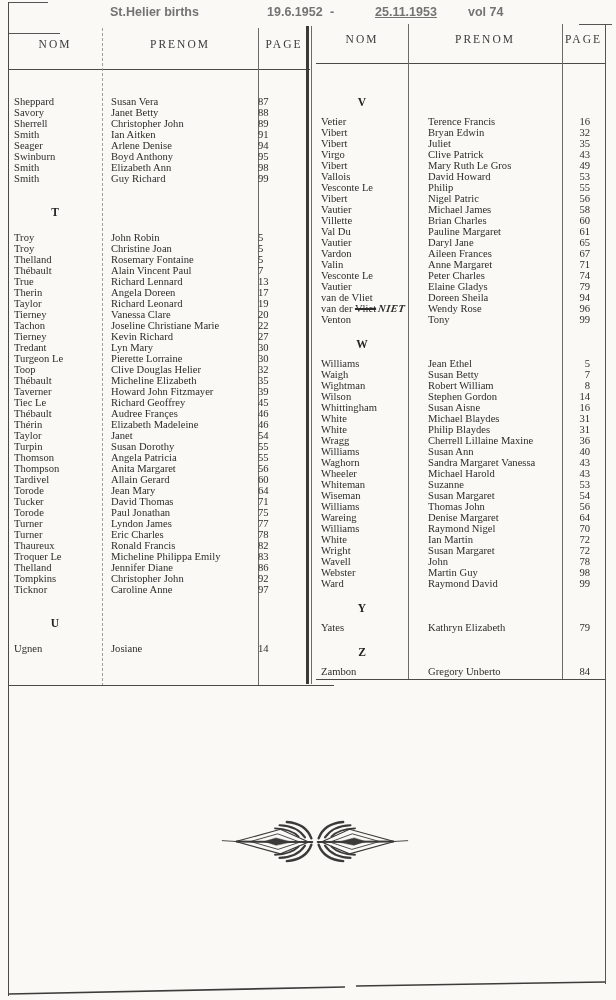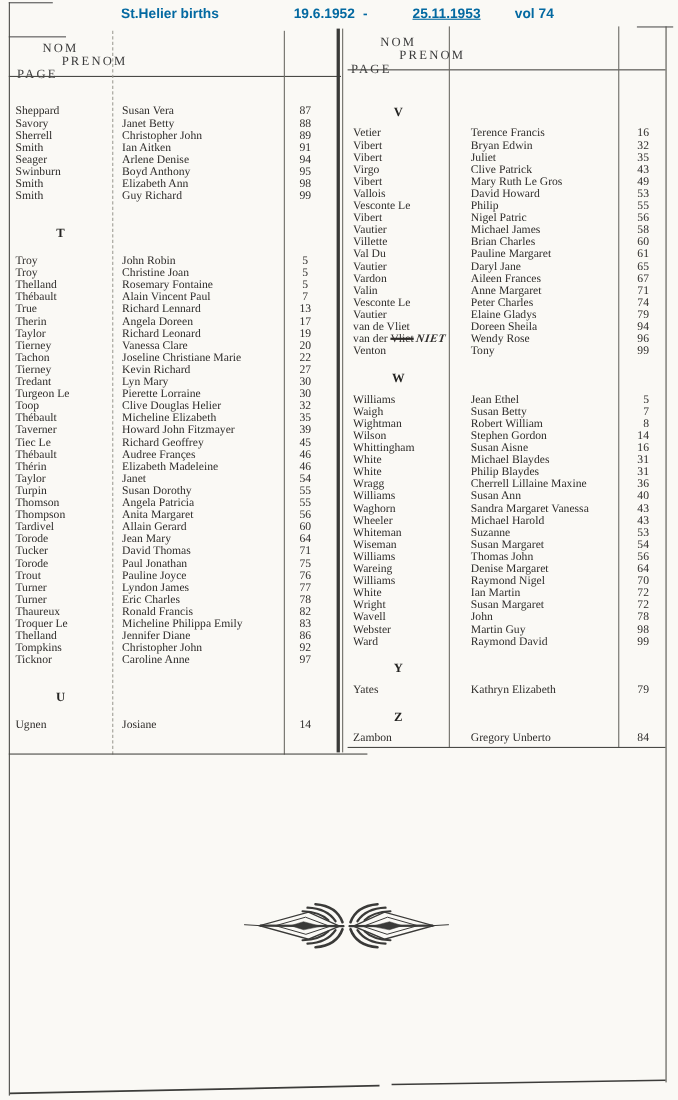--- a/index.html
+++ b/index.html
@@ -2,24 +2,24 @@
 <html><head>
 <meta charset="utf-8">
 <style>
   html,body{margin:0;padding:0;background:#faf9f5;}
   .page{
     position:relative;width:616px;height:1000px;background:#faf9f5;
     font-family:"Liberation Serif","DejaVu Serif",serif;color:#2f2d2b;overflow:hidden;
   }
   
   .title-item{position:absolute;top:5px;font-family:"Liberation Sans","DejaVu Sans",sans-serif;
-    font-weight:bold;font-size:12.5px;color:#0369a1;white-space:nowrap;}
+    font-weight:bold;font-size:12.5px;color:#737373;white-space:nowrap;}
   .t1{left:110px;} .t2{left:243px;margin-left:24px;} .t3{left:330px;} .t4{left:375px;text-decoration:underline;} .t5{left:468px;}
   
-  .headers{position:absolute;display:flex;font-size:11.5px;letter-spacing:2px;color:#3b3b3b;flex-direction:column;}
+  .headers{position:absolute;display:flex;font-size:11.5px;letter-spacing:2px;color:#3b3b3b;}
   .headers-left{left:8px;top:38px;width:302px;}
   .headers-right{left:316px;top:33px;width:289px;}
   .headers-left .h-nom{width:94px;text-align:center;}
   .headers-left .h-prenom{width:156px;text-align:center;}
   .headers-left .h-page{width:52px;text-align:center;}
   .headers-right .h-nom{width:92px;text-align:center;}
   .headers-right .h-prenom{width:154px;text-align:center;}
   .headers-right .h-page{width:43px;text-align:center;}
   
   .hline{position:absolute;height:1px;background:#4a4a46;}
@@ -39,21 +39,21 @@
   .vr-r1{left:408px;top:24px;height:656px;border-left:1px solid #6d6c66;}
   .vr-r2{left:562px;top:24px;height:656px;border-left:1px solid #6d6c66;}
   
   .register{position:absolute;font-size:10.6px;line-height:11px;border-bottom:1px solid #4a4a46;}
   .reg-left{left:8px;top:90px;width:326px;height:596px;padding-top:6px;box-sizing:border-box;}
   .reg-right{left:316px;top:90px;width:289px;height:590px;padding-top:4px;box-sizing:border-box;}
   .row{display:flex;white-space:nowrap;}
   .c-nom,.c-prenom{overflow:visible;}
   .reg-left .c-nom{width:94px;padding-left:6px;box-sizing:border-box;}
   .reg-left .c-prenom{width:156px;padding-left:9px;box-sizing:border-box;}
-  .reg-left .c-page{width:52px;text-align:center;padding-right:13px;box-sizing:border-box;}
+  .reg-left .c-page{width:52px;text-align:left;padding-right:13px;box-sizing:border-box;}
   .reg-right .c-nom{width:92px;padding-left:5px;box-sizing:border-box;}
   .reg-right .c-prenom{width:154px;padding-left:20px;box-sizing:border-box;}
   .reg-right .c-page{width:43px;text-align:right;padding-right:15px;box-sizing:border-box;}
   .section-letter{font-weight:bold;font-size:11.5px;line-height:12px;text-align:center;color:#242422;}
   .reg-left .section-letter{width:94px;margin:22px 0 14px;}
   .reg-right .section-letter{width:92px;margin:13px 0 8px;}
   .reg-right .section-letter:first-child{margin-top:2px;}
   .struck{text-decoration:line-through;text-decoration-thickness:1.5px;}
   .script{font-style:italic;font-weight:bold;letter-spacing:0.5px;display:inline-block;
     transform:skewX(-8deg);margin-left:2px;}
@@ -263,25 +263,20 @@
       </div>
       <div class="row">
         <div class="c-nom">Tucker</div>
         <div class="c-prenom">David Thomas</div>
         <div class="c-page">71</div>
       </div>
       <div class="row">
         <div class="c-nom">Torode</div>
         <div class="c-prenom">Paul Jonathan</div>
         <div class="c-page">75</div>
-      </div>
-      <div class="row">
-        <div class="c-nom">Trout</div>
-        <div class="c-prenom">Pauline Joyce</div>
-        <div class="c-page">76</div>
       </div>
       <div class="row">
         <div class="c-nom">Turner</div>
         <div class="c-prenom">Lyndon James</div>
         <div class="c-page">77</div>
       </div>
       <div class="row">
         <div class="c-nom">Turner</div>
         <div class="c-prenom">Eric Charles</div>
         <div class="c-page">78</div>

